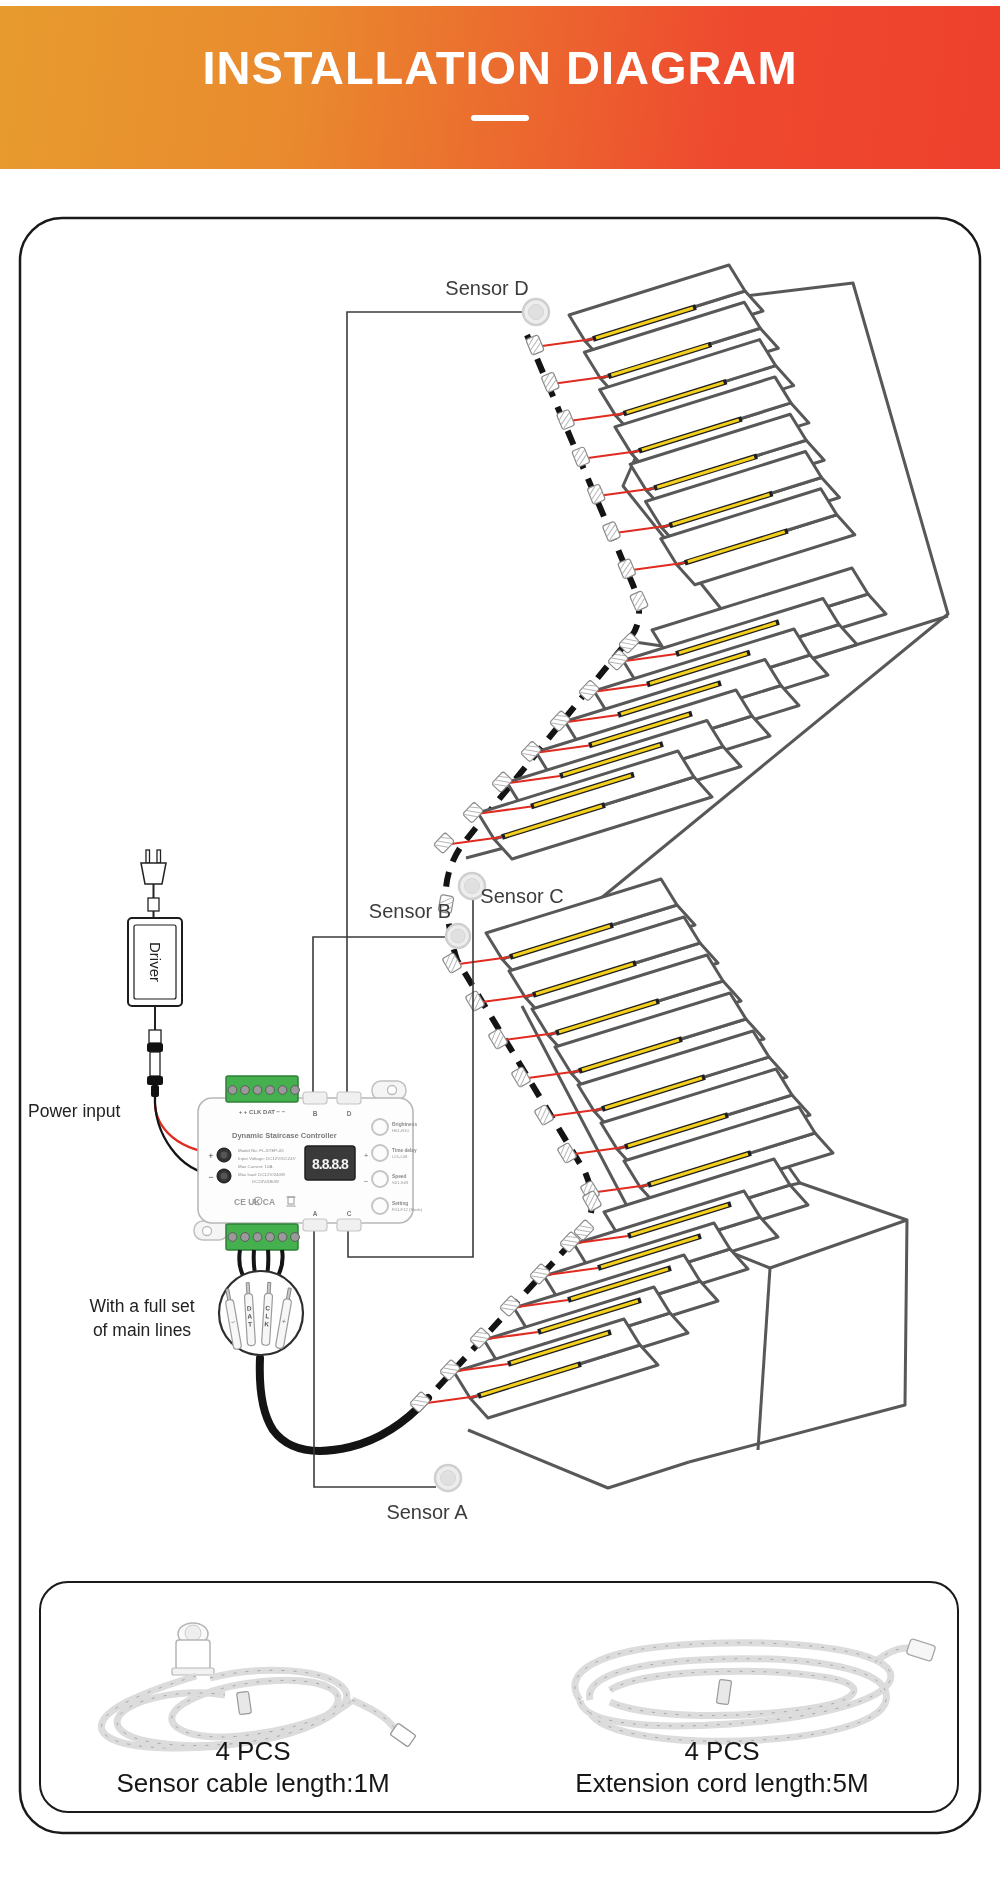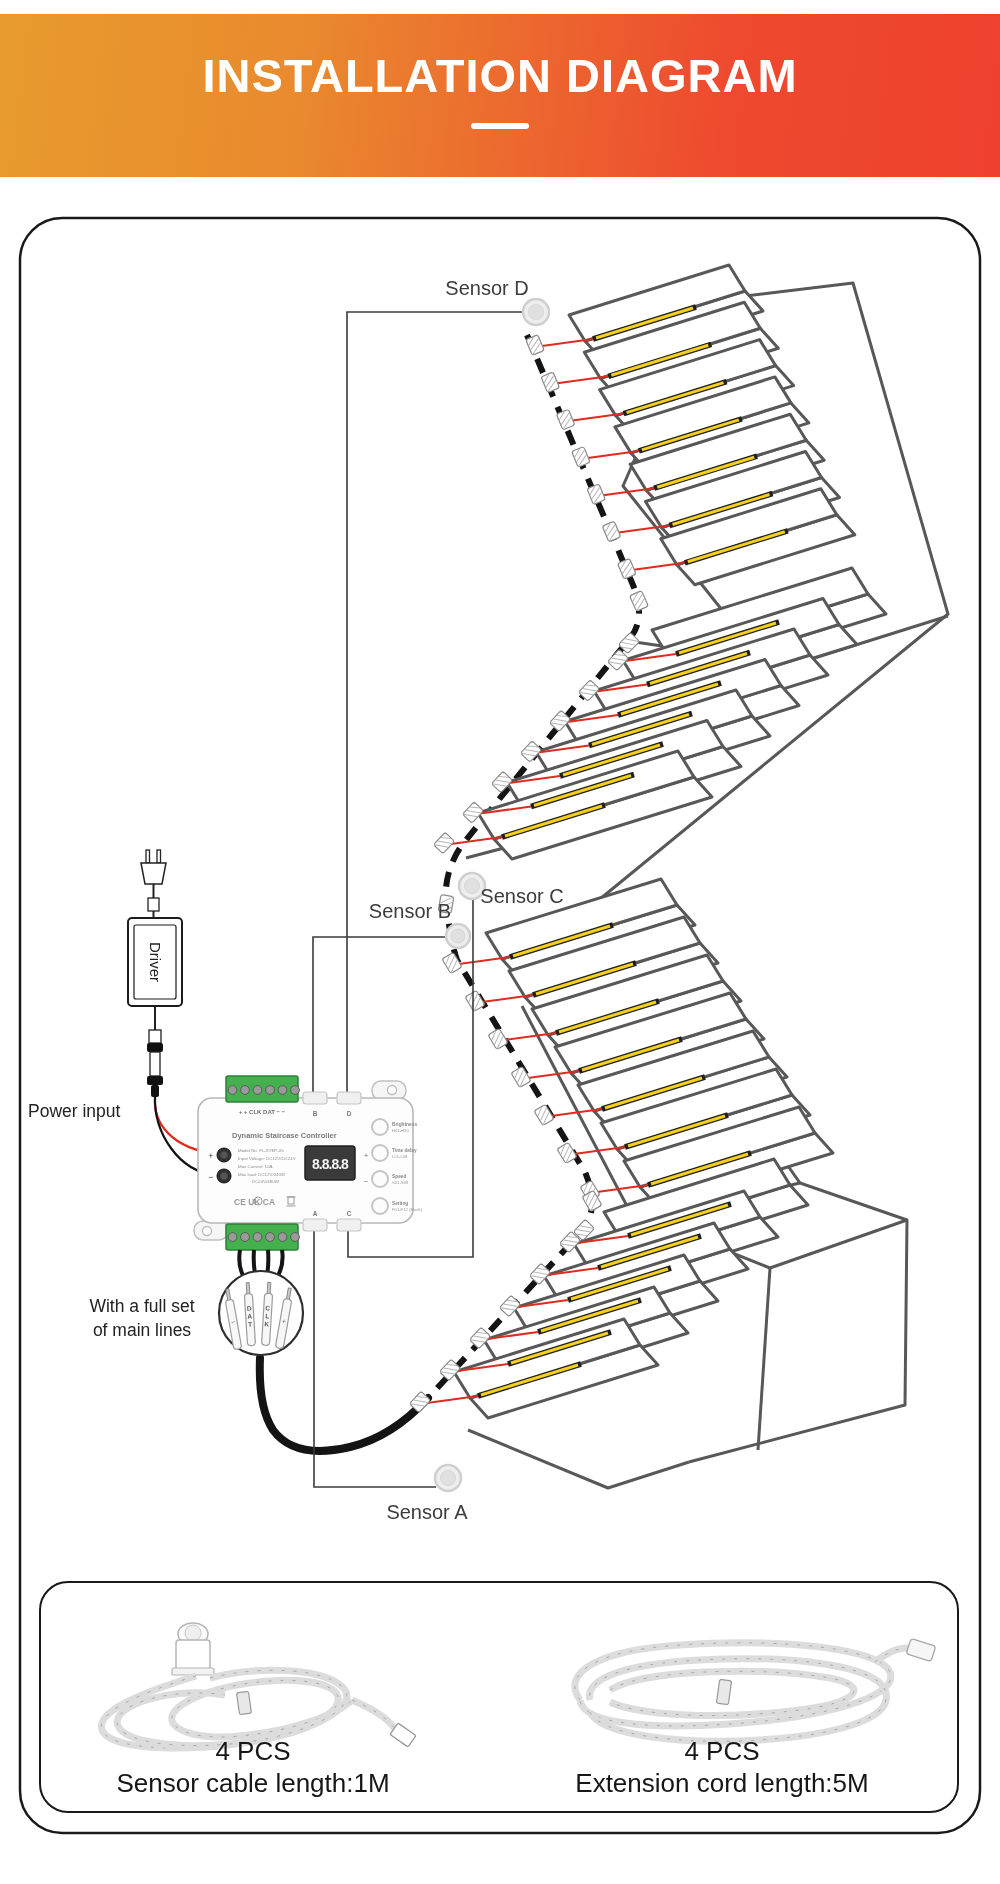--- a/index.html
+++ b/index.html
@@ -1,18 +1,18 @@
 <!DOCTYPE html>
 <html><head>
 <meta charset="utf-8">
 <style>
   html,body{margin:0;padding:0;background:#fff;}
   body{width:1000px;height:1884px;position:relative;font-family:"Liberation Sans",sans-serif;}
   .banner{position:absolute;left:0;top:6px;width:1000px;height:163px;
-    background:linear-gradient(97deg,#e79b2e 0%,#e98a2e 30%,#ee4a2f 72%,#ee402d 100%);margin-top:8px;}
+    background:linear-gradient(97deg,#e79b2e 0%,#e98a2e 30%,#ee4a2f 72%,#ee402d 100%);}
   .banner h1{margin:0;padding-top:34px;text-align:center;color:#ffffff;
     font-size:47px;font-weight:bold;letter-spacing:1px;}
   .banner .dash{width:58px;height:6px;border-radius:3px;background:#fff;margin:20px auto 0;}
   svg{position:absolute;left:0;top:0;}
   text{font-family:"Liberation Sans",sans-serif;}
 </style>
 </head>
 <body>
 
 <div class="banner">

